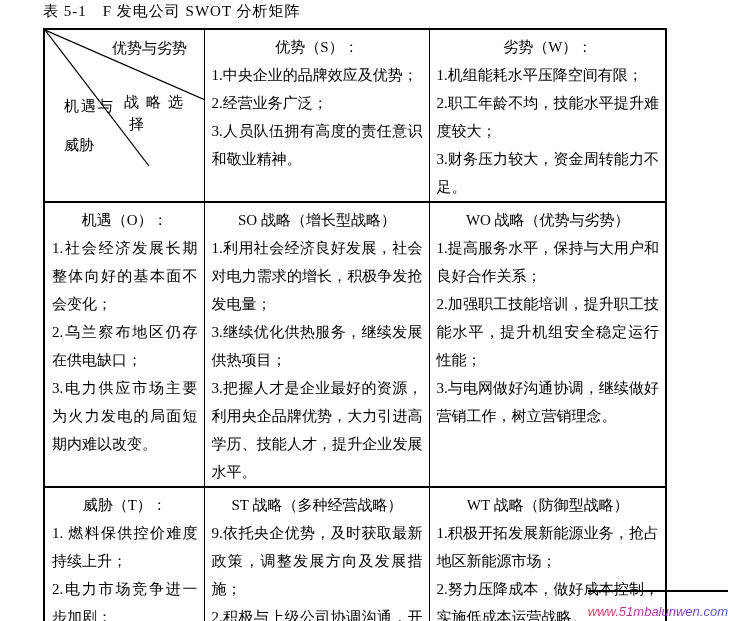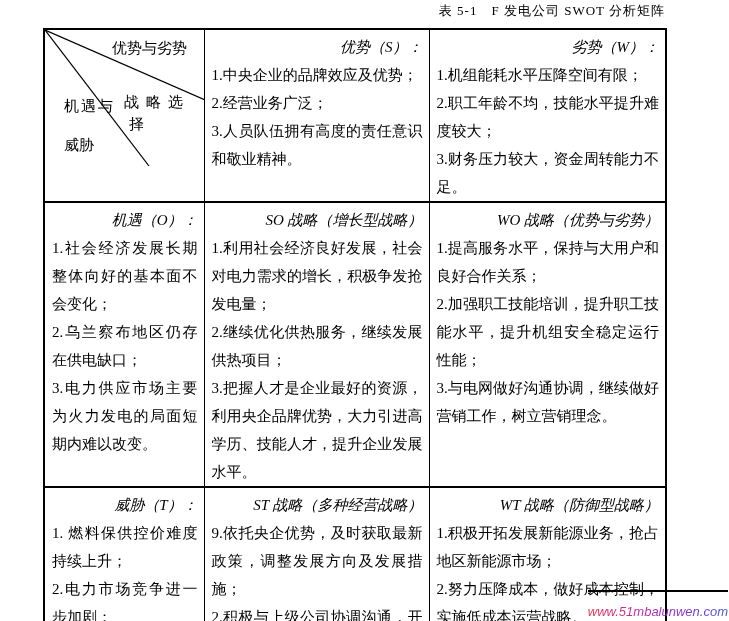--- a/index.html
+++ b/index.html
@@ -11,22 +11,22 @@
   .page {
     position: relative;
     width: 729px; height: 621px;
     background: #ffffff;
     font-family: "Liberation Serif", "DejaVu Serif", serif;
     color: #000000;
   }
   .doc-title {
     position: absolute;
     top: 2px; left: 43px; width: 622px;
-    text-align: right;
-    font-size: 13px;
+    text-align: left;
+    font-size: 15px;
     letter-spacing: 1px;
     white-space: pre;
   }
   table.swot {
     position: absolute;
     top: 28px; left: 43px;
     border-collapse: collapse;
     table-layout: fixed;
     background: #ffffff;
     border: 2px solid #000000;
@@ -37,21 +37,21 @@
     border-top-width: 2px;
     vertical-align: top;
     padding: 3px 6px 0 7px;
     font-size: 15px;
     line-height: 28px;
   }
   tr.row-head td { height: 132px; margin-top: 47px; }
   tr.row-opp  td { height: 229px; }
   tr.row-thr  td { height: 193px; }
 
-  td .h  { text-align: right; font-style: italic; }
+  td .h  { text-align: center; }
   td .it { text-align: justify; text-justify: inter-ideograph; }
 
   
   td.corner {
     position: relative;
     padding: 0;
   }
   td.corner svg { position: absolute; left: 0; top: 0; }
   td.corner .lbl { position: absolute; font-size: 15px; line-height: 17px; white-space: nowrap; }
   .c-top  { left: 67px; top: 10px; letter-spacing: 0px; }
@@ -135,21 +135,21 @@
       <tr class="row-opp">
         <td>
           <div class="h">机遇（O）：</div>
           <div class="it">1.社会经济发展长期整体向好的基本面不会变化；</div>
           <div class="it">2.乌兰察布地区仍存在供电缺口；</div>
           <div class="it">3.电力供应市场主要为火力发电的局面短期内难以改变。</div>
         </td>
         <td>
           <div class="h">SO 战略（增长型战略）</div>
           <div class="it">1.利用社会经济良好发展，社会对电力需求的增长，积极争发抢发电量；</div>
-          <div class="it">2.继续优化供热服务，继续发展供热项目；</div>
+          <div class="it">3.继续优化供热服务，继续发展供热项目；</div>
           <div class="it">3.把握人才是企业最好的资源，利用央企品牌优势，大力引进高学历、技能人才，提升企业发展水平。</div>
         </td>
         <td>
           <div class="h">WO 战略（优势与劣势）</div>
           <div class="it">1.提高服务水平，保持与大用户和良好合作关系；</div>
           <div class="it">2.加强职工技能培训，提升职工技能水平，提升机组安全稳定运行性能；</div>
           <div class="it">3.与电网做好沟通协调，继续做好营销工作，树立营销理念。</div>
         </td>
       </tr>
 

